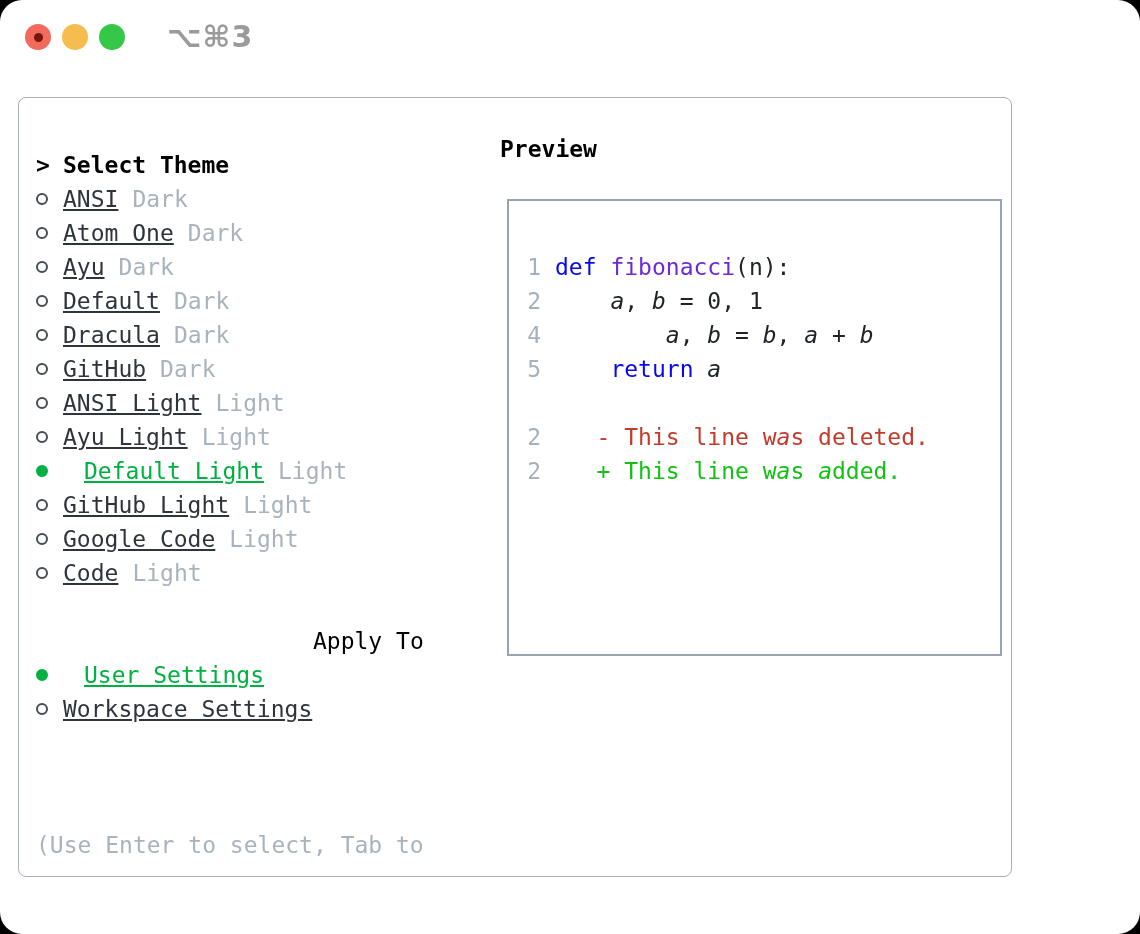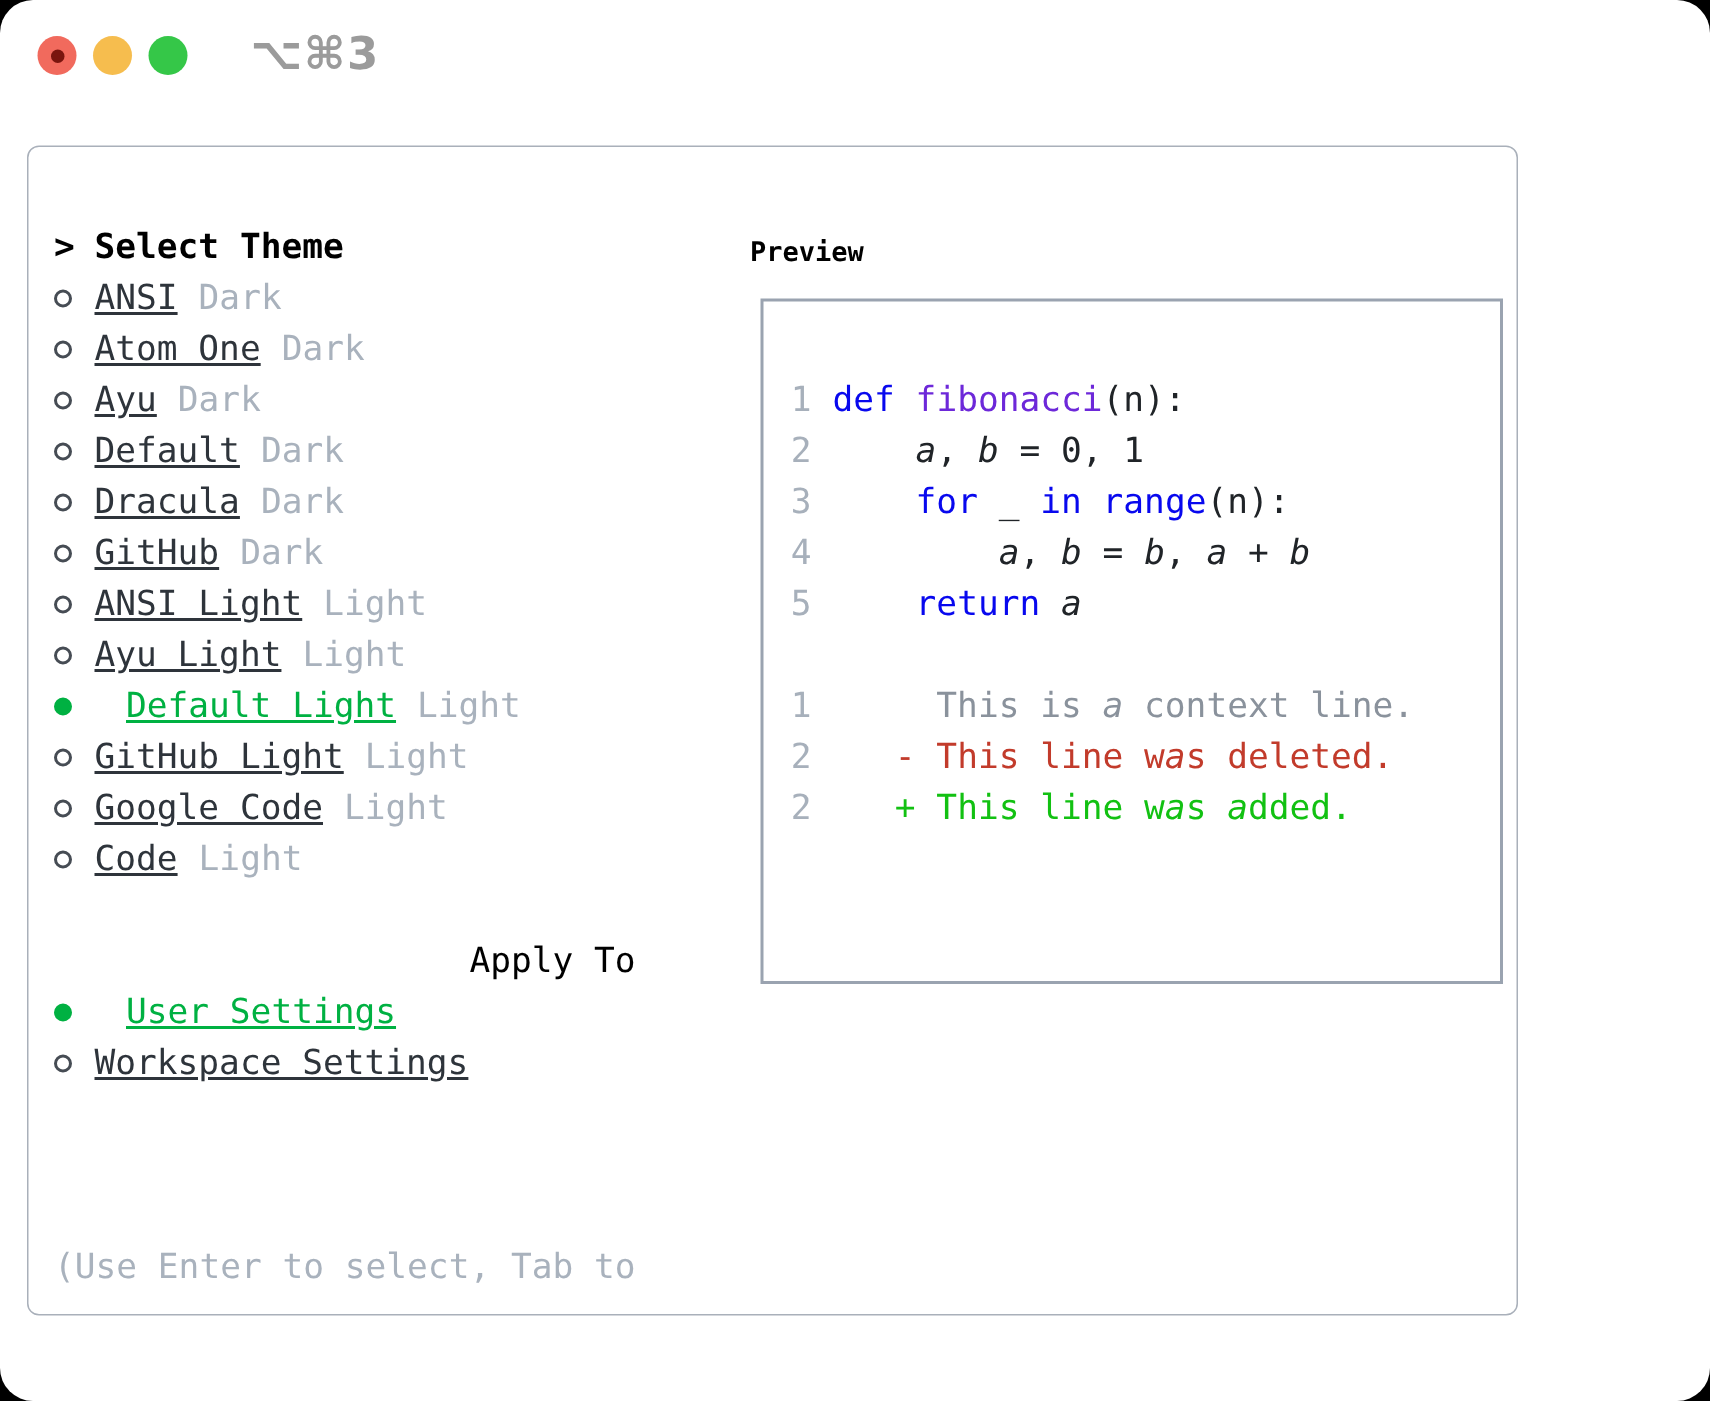--- a/index.html
+++ b/index.html
@@ -26,21 +26,21 @@
   .circle{width:12px;height:12px;border:2px solid #464c54;border-radius:50%;box-sizing:border-box;display:inline-block;}
   .circle.filled{border-color:#00b142;background:#00b142;}
   .heading-text{font-weight:bold;color:#000;text-align:right;}
   .item-name{color:#2e343b;text-decoration:underline;}
   .item-name.selected{color:#00b142;margin-left:21px;}
   .item-variant{color:#a9b2bd;margin-left:14px;}
   .apply-heading{height:34px;line-height:34px;margin-top:34px;padding-left:27px;color:#000;}
   .apply-list{}
   .help{margin-top:34px;color:#a9b2bd;line-height:34px;white-space:pre;}
 
-  .preview-heading{position:absolute;left:481px;top:54px;height:34px;line-height:34px;font-size:18px;font-weight:bold;color:#000;}
+  .preview-heading{position:absolute;left:481px;top:34px;height:34px;line-height:34px;font-size:23px;font-weight:bold;color:#000;}
   .preview-box{position:absolute;left:488px;top:101px;width:473px;height:404px;border:2px solid #9aa3b0;background:#fff;
     padding:49px 0 0 18px;box-sizing:content-box;font-size:23px;}
   .code-line{white-space:pre;height:34px;line-height:34px;}
   .ln{display:inline-block;width:14px;text-align:right;color:#a7b0bb;margin-right:14px;}
   .tk-pl{color:#202428;}
   .tk-kw{color:#0808ee;}
   .tk-fn{color:#6d28d9;}
   .tk-var{color:#202428;font-style:italic;}
   .tk-ctx{color:#8a929c;}
   .tk-del{color:#c23b2b;}
@@ -93,23 +93,21 @@
         <div>(Use Enter to select, Tab to</div>
         <div>change focus)</div>
       </div>
     </div>
 
     <div class="preview-heading">Preview</div>
 
     <div class="preview-box">
         <div class="code-line"><span class="ln">1</span><span><span class="tk-kw">def</span><span class="tk-pl"> </span><span class="tk-fn">fibonacci</span><span class="tk-pl">(n):</span></span></div>
         <div class="code-line"><span class="ln">2</span><span><span class="tk-pl">    </span><span class="tk-var">a</span><span class="tk-pl">, </span><span class="tk-var">b</span><span class="tk-pl"> = </span><span class="tk-pl">0, 1</span></span></div>
-        <div class="code-line"><span class="ln">3</span><span><span class="tk-pl">    </span><span class="tk-kw">for</span><span class="tk-pl"> _ </span><span class="tk-kw">in</span><span class="tk-pl"> </span><span class="tk-kw">range</span><span class="tk-pl">(n):</span></span></div>
         <div class="code-line"><span class="ln">4</span><span><span class="tk-pl">        </span><span class="tk-var">a</span><span class="tk-pl">, </span><span class="tk-var">b</span><span class="tk-pl"> = </span><span class="tk-var">b</span><span class="tk-pl">, </span><span class="tk-var">a</span><span class="tk-pl"> + </span><span class="tk-var">b</span></span></div>
         <div class="code-line"><span class="ln">5</span><span><span class="tk-pl">    </span><span class="tk-kw">return</span><span class="tk-pl"> </span><span class="tk-var">a</span></span></div>
         <div class="code-line"><span class="ln"></span><span></span></div>
-        <div class="code-line"><span class="ln">1</span><span><span class="tk-ctx">     This is </span><span class="tk-ctx i">a</span><span class="tk-ctx"> context line.</span></span></div>
         <div class="code-line"><span class="ln">2</span><span><span class="tk-pl">   </span><span class="tk-del">- This line w</span><span class="tk-del i">a</span><span class="tk-del">s deleted.</span></span></div>
         <div class="code-line"><span class="ln">2</span><span><span class="tk-pl">   </span><span class="tk-add">+ This line w</span><span class="tk-add i">a</span><span class="tk-add">s </span><span class="tk-add i">a</span><span class="tk-add">dded.</span></span></div>
       </div>
 
   </div>
 </div>
 
 </body></html>

